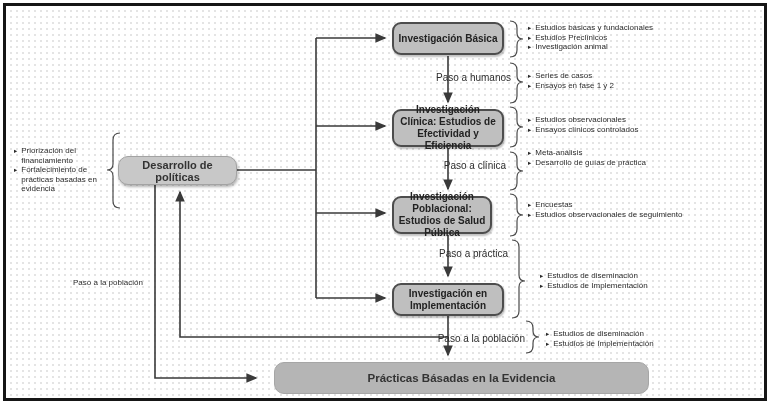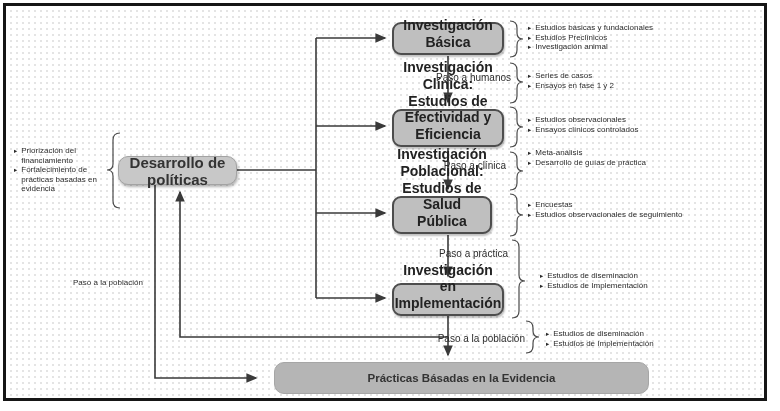--- a/index.html
+++ b/index.html
@@ -18,32 +18,31 @@
     background-position:2px 2px;
   }
   svg.wires{position:absolute;left:0;top:0;width:780px;height:411px;}
   .box{
     position:absolute;display:flex;align-items:center;justify-content:center;
     text-align:center;box-sizing:border-box;border-radius:9px;
     color:#222;font-weight:bold;
   }
   .stage{
     background:#bfbfbf;border:2px solid #4d4d4d;
-    font-size:14px;line-height:1.2;padding:2px 3px;
+    font-size:10px;line-height:1.2;padding:2px 3px;
     box-shadow:1px 2px 2px rgba(0,0,0,0.25);
-    align-items:flex-end;
   }
   .s1{left:392px;top:22px;width:112px;height:33px;}
   .s2{left:392px;top:109px;width:112px;height:38px;}
   .s3{left:392px;top:196px;width:100px;height:38px;}
   .s4{left:392px;top:283px;width:112px;height:33px;}
   .policy{
     left:118px;top:156px;width:119px;height:29px;
     background:#c8c8c8;border:1px solid #a3a3a3;border-radius:10px;
-    font-size:15px;color:#333;
+    font-size:11px;color:#333;
     box-shadow:1px 2px 3px rgba(0,0,0,0.3);
   }
   .practice{
     left:274px;top:362px;width:375px;height:32px;
     background:#b5b5b5;border:1px solid #a6a6a6;border-radius:10px;
     font-size:11.5px;color:#333;
   }
   .bullets{
     position:absolute;font-size:8px;line-height:9.6px;color:#2d2d2d;
     white-space:nowrap;

